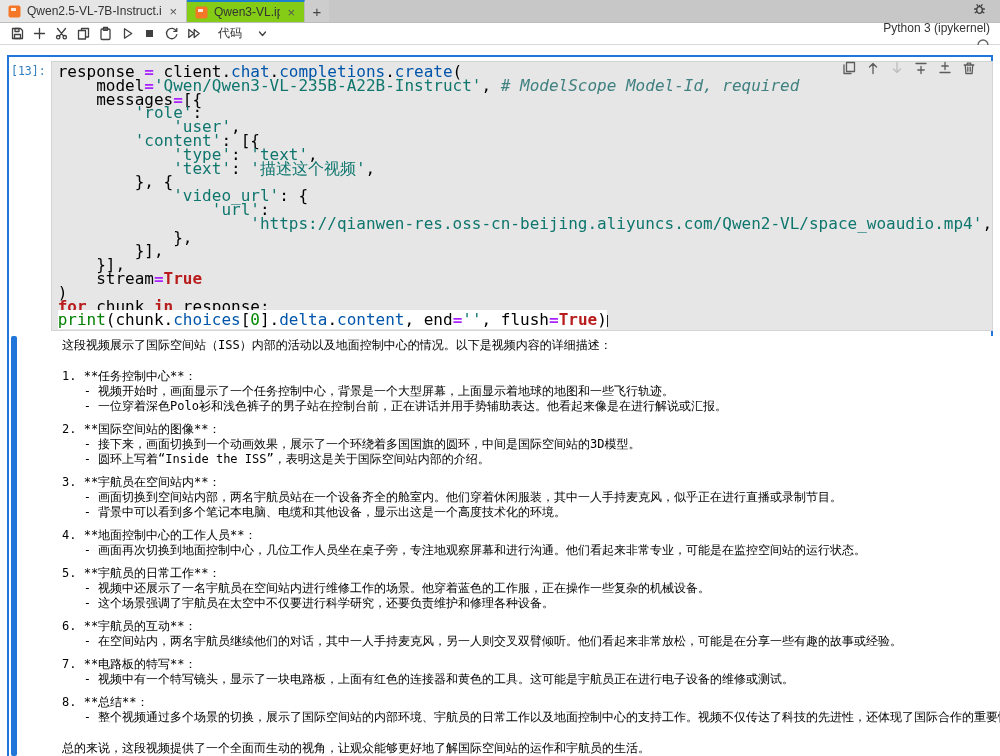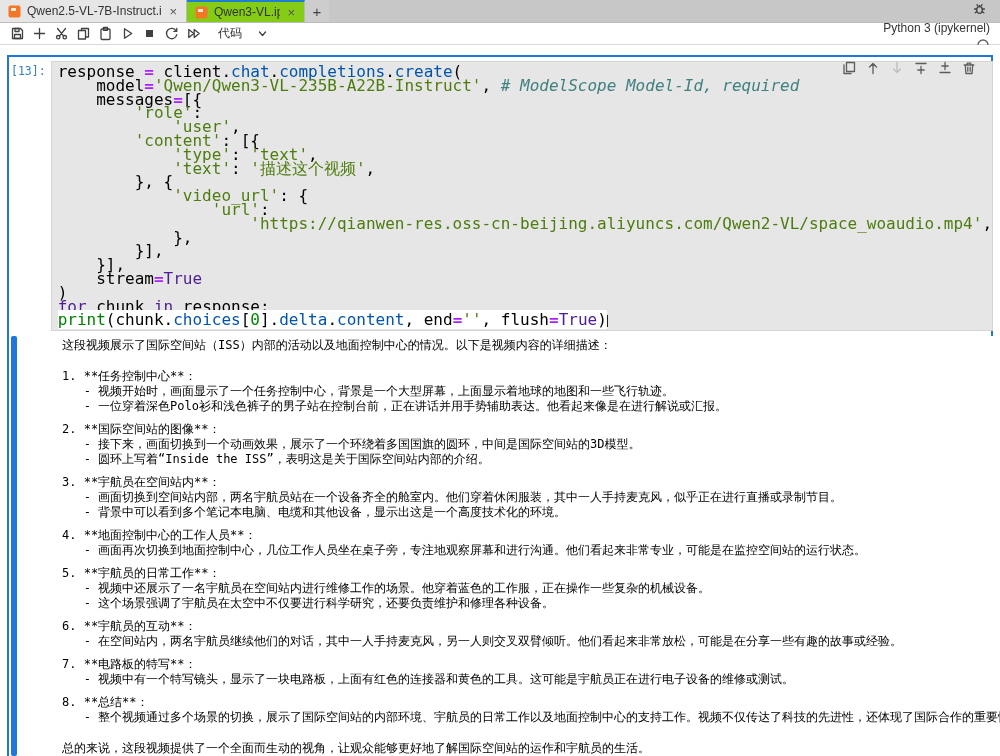--- a/index.html
+++ b/index.html
@@ -40,23 +40,23 @@
   .collapser { width:6px; background:#2176d9; border-radius:2px; margin-left:2px; }
   .prompt { width:61px; text-align:right; padding-right:5px; padding-top:3px;
             font-family:"DejaVu Sans Mono", monospace; font-size:11.5px; color:#307fc1; }
   .editor { flex:1; margin-right:7px; background:#e6e6e6; border:1px solid #d4d4d4;
             padding:3px 0 3px 6px; position:relative;
             font-family:"DejaVu Sans Mono", monospace; font-size:16px; }
   .cline { height:13.8px; line-height:13.8px; white-space:pre; }
   .tk-t { color:#000; }
   .tk-o { color:#aa22ff; font-weight:bold; }
   .tk-p { color:#0055aa; }
-  .tk-s { color:#4d7c0f; }
+  .tk-s { color:#0f766e; }
   .tk-c { color:#408080; font-style:italic; }
-  .tk-k { color:#4c1d95; font-weight:normal; }
+  .tk-k { color:#b91c1c; font-weight:bold; }
   .tk-b { color:#008000; }
   .tk-n { color:#008800; }
   .sel { background:#ffffff; }
   .cursor { display:inline-block; width:1px; height:12px; background:#222; vertical-align:-2px; }
 
   .celltoolbar { position:absolute; top:2px; right:14px; display:flex; gap:7px; }
   .ctbtn { width:17px; height:17px; display:flex; align-items:center; justify-content:center; }
 
   .outputrow { display:flex; margin-top:5px; }
   .outputrow .collapser { flex:0 0 6px; }

